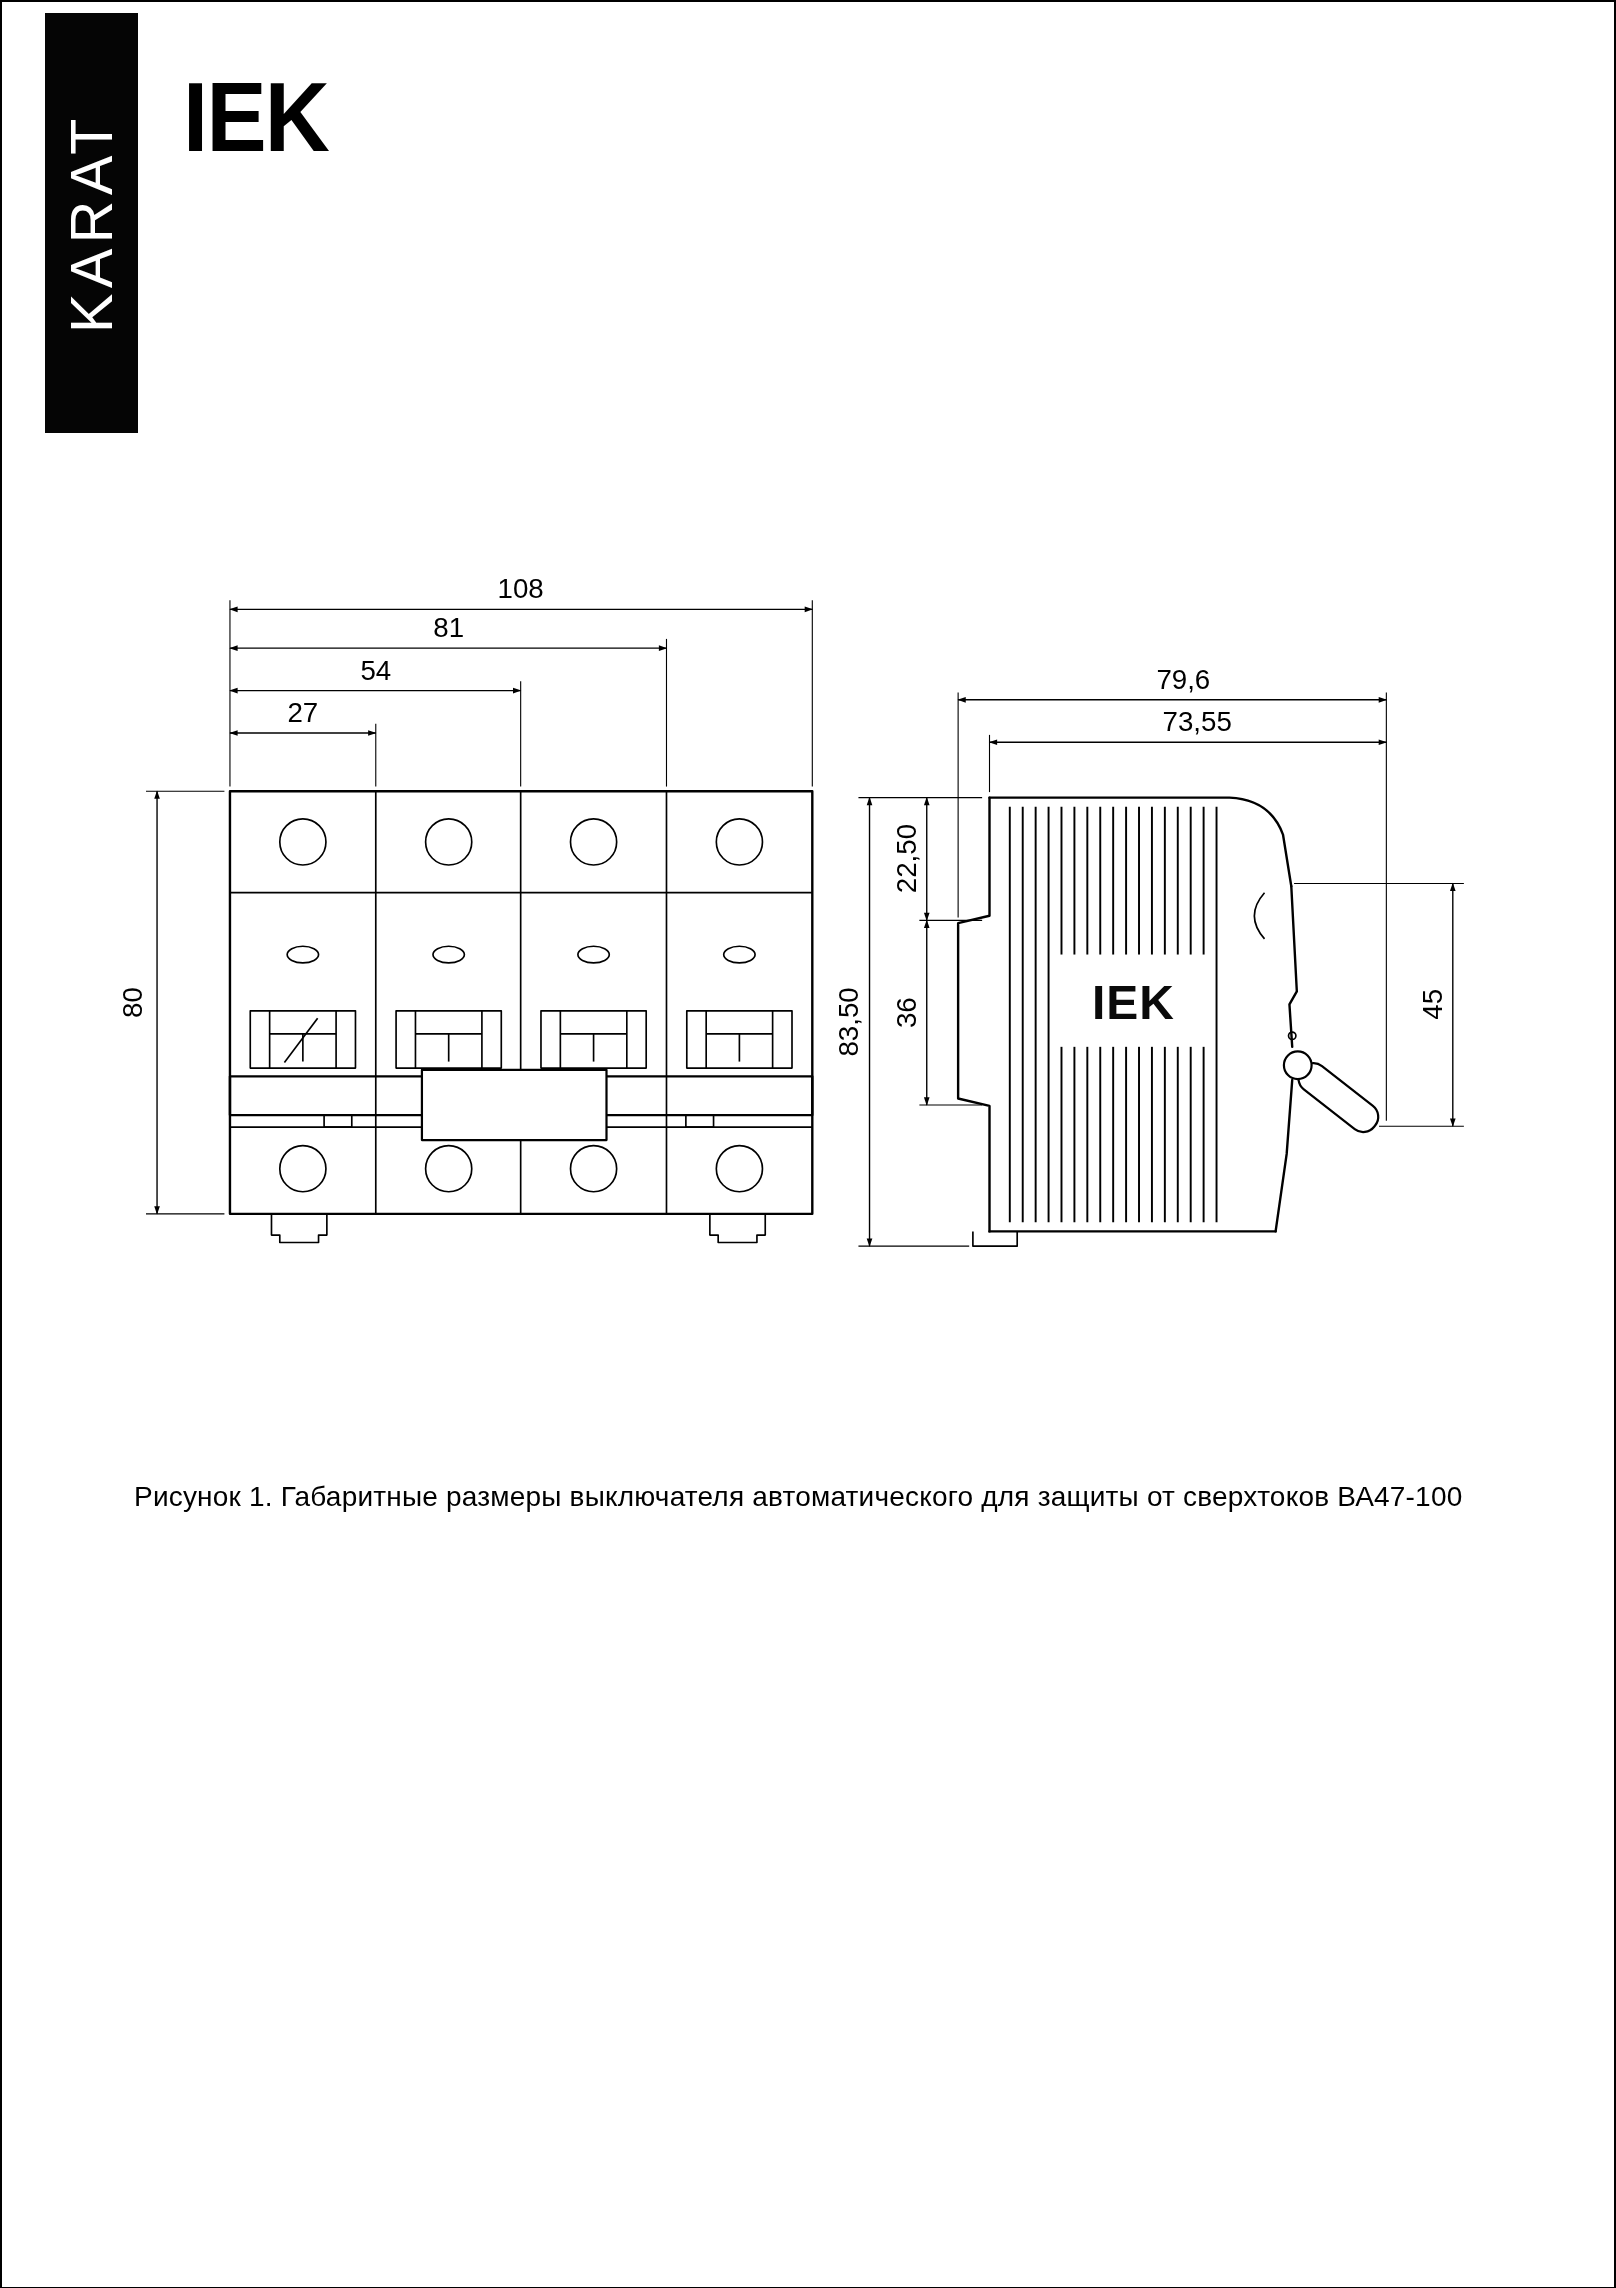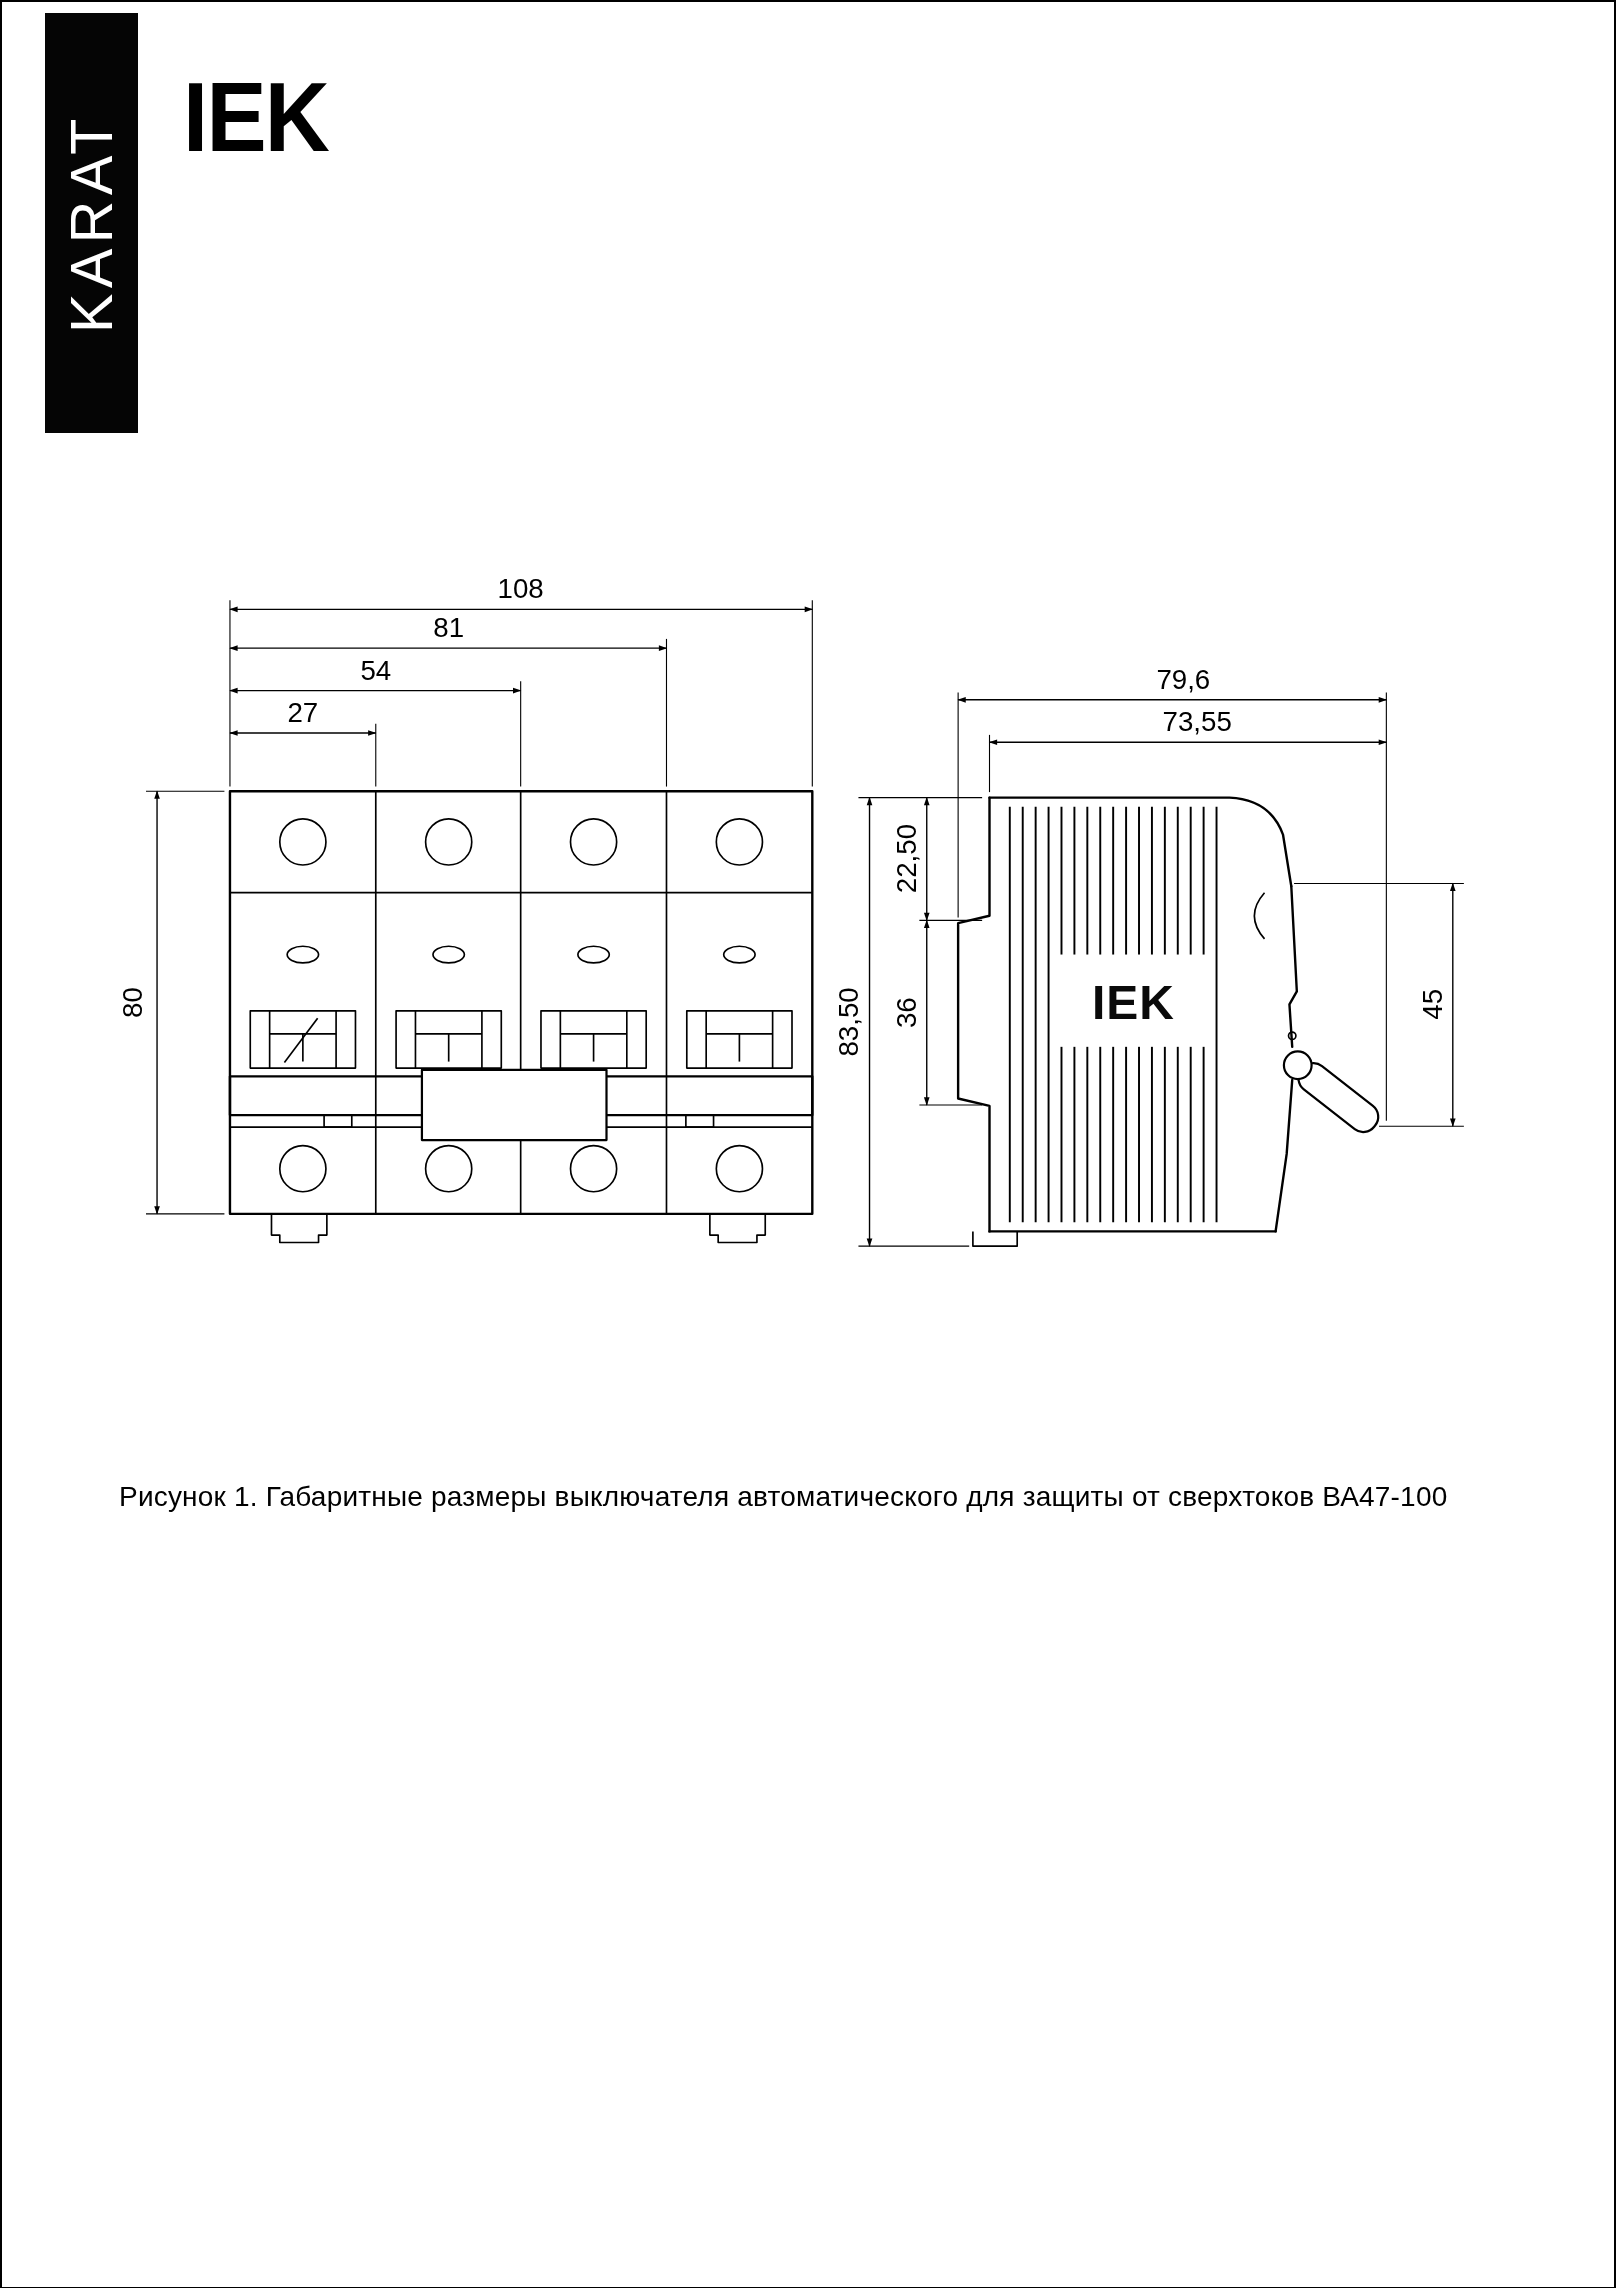--- a/index.html
+++ b/index.html
@@ -24,21 +24,21 @@
     letter-spacing:5.5px; white-space:nowrap;
     transform:rotate(-90deg);
   }
   .logo-top {
     position:absolute; left:181px; top:66px;
     font-size:98px; font-weight:800; letter-spacing:-1.8px;
     transform:scaleX(0.92); transform-origin:left top;
     line-height:1;
   }
   .caption {
-    position:absolute; left:117px; top:1479px;
+    position:absolute; left:132px; top:1479px;
     font-size:28px; letter-spacing:0.2px;text-align:right;
   }
   svg.drawing { position:absolute; left:0; top:0; }
 
   
   .o   { fill:none; stroke:#000; stroke-width:2.6; stroke-linejoin:round; stroke-linecap:round; }
   .ow  { fill:#fff; stroke:#000; stroke-width:2.4; stroke-linejoin:round; }
   .i   { fill:none; stroke:#000; stroke-width:1.8; stroke-linejoin:round; }
   .rib { fill:none; stroke:#000; stroke-width:2.1; }
   .d   { fill:none; stroke:#000; stroke-width:1.5; }

